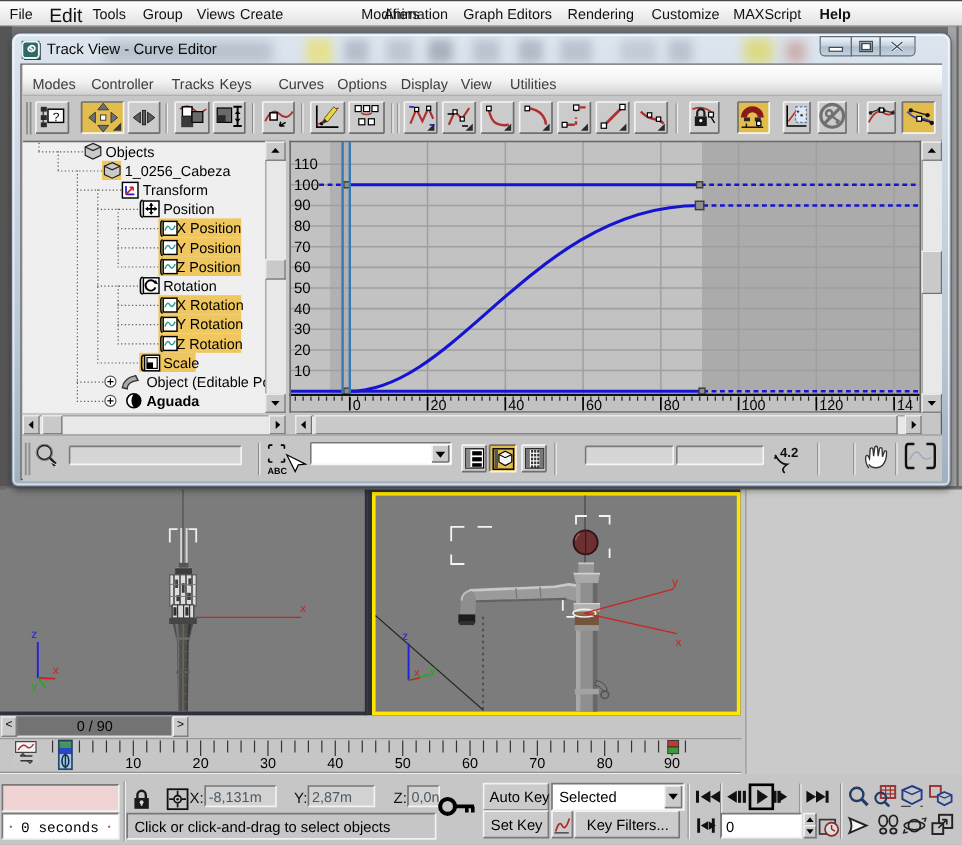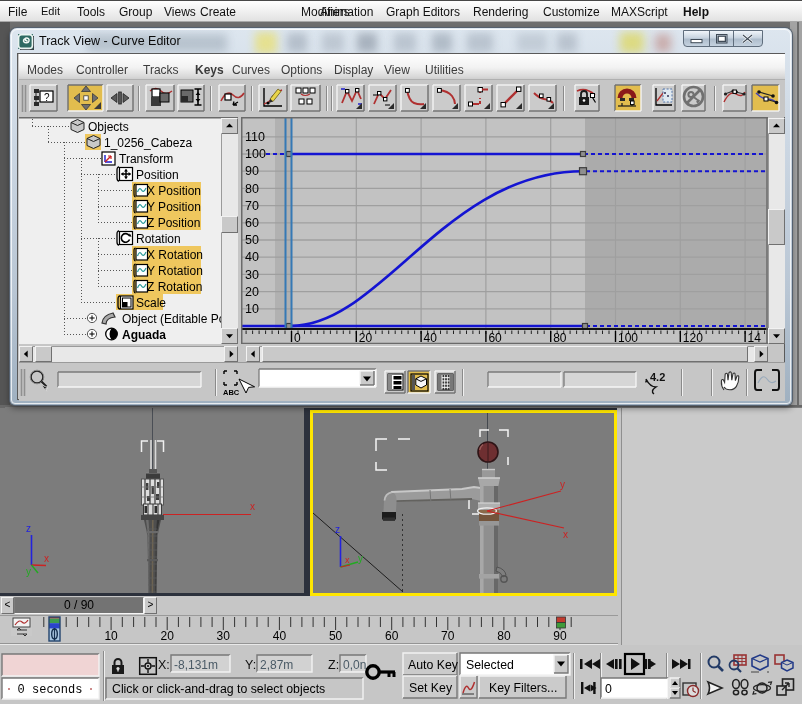--- a/index.html
+++ b/index.html
@@ -7,21 +7,21 @@
 .abs{position:absolute;}
 .sunken{border-top:1px solid #7d7d7d;border-left:1px solid #7d7d7d;border-bottom:1px solid #f5f5f5;border-right:1px solid #f5f5f5;}
 .raised{border-top:1px solid #f2f2f2;border-left:1px solid #f2f2f2;border-bottom:1px solid #707070;border-right:1px solid #707070;background:#c9c9c9;}
 .btn{background:#c9c9c9;border-top:1px solid #f2f2f2;border-left:1px solid #f2f2f2;border-bottom:1px solid #707070;border-right:1px solid #707070;}
 </style>
 </head>
 <body>
 
 <div class="abs" style="left:0;top:0;width:802px;height:22px;background:linear-gradient(#ffffff,#e2e2e2);border-top:1px solid #484848;box-sizing:border-box;border-bottom:1px solid #a8a8a8;">
 <span style="position:absolute;left:8px;top:4px;font-size:12px;color:#111;">File</span>
-    <span style="position:absolute;left:41px;top:4px;font-size:11px;color:#111;">Edit</span>
+    <span style="position:absolute;left:41px;top:4px;font-size:16px;color:#111;">Edit</span>
     <span style="position:absolute;left:77px;top:4px;font-size:12px;color:#111;">Tools</span>
     <span style="position:absolute;left:119px;top:4px;font-size:12px;color:#111;">Group</span>
     <span style="position:absolute;left:164px;top:4px;font-size:12px;color:#111;">Views</span>
     <span style="position:absolute;left:200px;top:4px;font-size:12px;color:#111;">Create</span>
     <span style="position:absolute;left:257px;top:4px;font-size:12px;color:#111;margin-left:44px;">Modifiers</span>
     <span style="position:absolute;left:320px;top:4px;font-size:12px;color:#111;">Animation</span>
     <span style="position:absolute;left:386px;top:4px;font-size:12px;color:#111;">Graph Editors</span>
     <span style="position:absolute;left:473px;top:4px;font-size:12px;color:#111;">Rendering</span>
     <span style="position:absolute;left:543px;top:4px;font-size:12px;color:#111;">Customize</span>
     <span style="position:absolute;left:611px;top:4px;font-size:12px;color:#111;">MAXScript</span>
@@ -442,21 +442,21 @@
       <path d="M60 5 L69 12.5 M69 5 L60 12.5" stroke="#3f4a56" stroke-width="1.1"></path>
     </svg>
   </div>
 
   <div class="abs" style="left:7px;top:25px;width:768px;height:347px;background:#c6c6c6;border:1px solid #5a5a5a;box-sizing:border-box;">
 
     <div class="abs" style="left:1px;top:0;width:766px;height:26px;background:linear-gradient(180deg,#ffffff,#f2f2f2 55%,#d9d9d9 90%,#cfcfcf);border-bottom:1px solid #b0b0b0;box-sizing:border-box;">
 <span style="position:absolute;left:8px;top:9px;font-size:12px;color:#3c3c3c;">Modes</span>
         <span style="position:absolute;left:57px;top:9px;font-size:12px;color:#3c3c3c;">Controller</span>
         <span style="position:absolute;left:124px;top:9px;font-size:12px;color:#3c3c3c;">Tracks</span>
-        <span style="position:absolute;left:176px;top:9px;font-size:12px;color:#3c3c3c;font-weight:bold;">Keys</span>
+        <span style="position:absolute;left:164px;top:9px;font-size:12px;color:#3c3c3c;">Keys</span>
         <span style="position:absolute;left:213px;top:9px;font-size:12px;color:#3c3c3c;">Curves</span>
         <span style="position:absolute;left:262px;top:9px;font-size:12px;color:#3c3c3c;">Options</span>
         <span style="position:absolute;left:315px;top:9px;font-size:12px;color:#3c3c3c;">Display</span>
         <span style="position:absolute;left:365px;top:9px;font-size:12px;color:#3c3c3c;">View</span>
         <span style="position:absolute;left:406px;top:9px;font-size:12px;color:#3c3c3c;">Utilities</span>
     </div>
 
     <div class="abs" id="tvtoolbar" style="left:1px;top:26px;width:766px;height:37px;background:#c6c6c6;"><svg width="766" height="37" viewBox="0 0 766 37">
           <line x1="3.5" y1="5" x2="3.5" y2="32" stroke="#909090" stroke-width="1.6"></line>
           <line x1="6.5" y1="5" x2="6.5" y2="32" stroke="#909090" stroke-width="1.6"></line>

